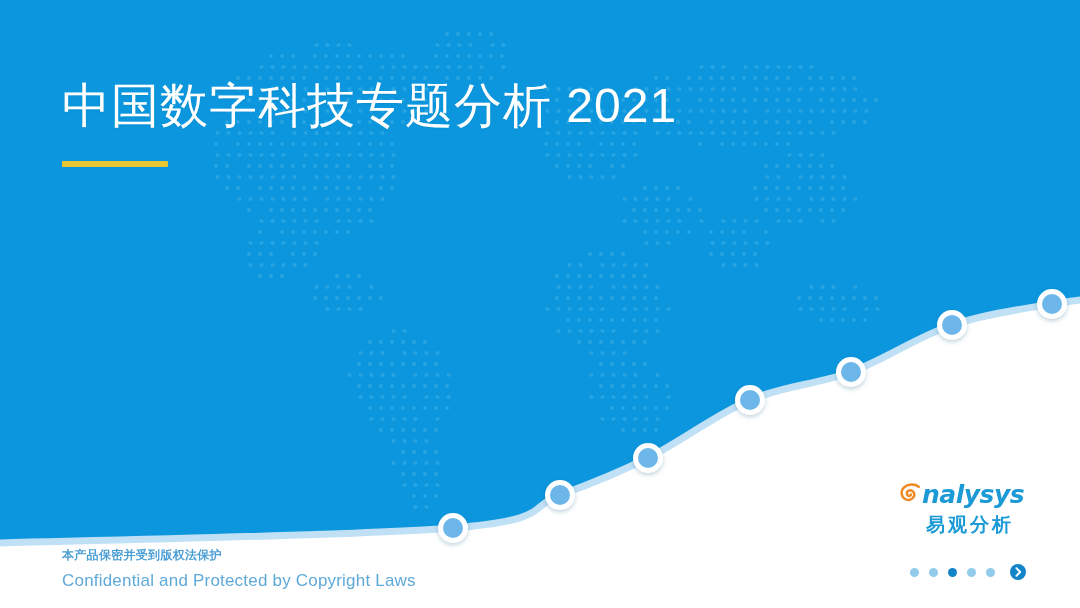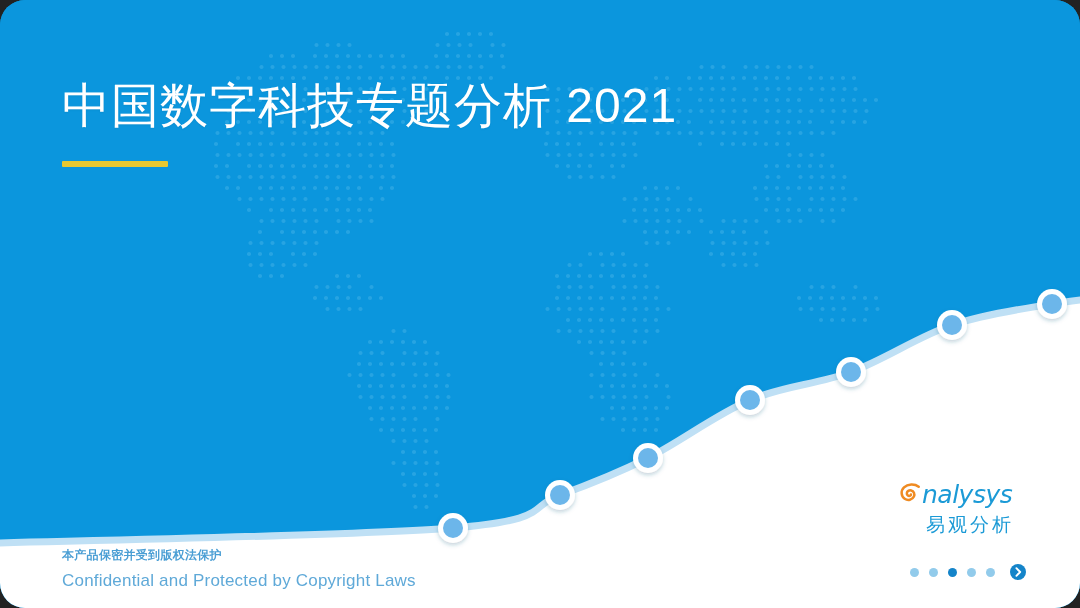--- a/index.html
+++ b/index.html
@@ -7,21 +7,20 @@
     padding: 0;
     background: #222;
   }
   #slide {
     position: relative;
     width: 1080px;
     height: 608px;
     overflow: hidden;
     background: #0b96dd;
     font-family: "Liberation Sans", "DejaVu Sans", sans-serif;
-    border-radius: 25px;
     -webkit-font-smoothing: antialiased;
   }
 
   
   #bg-blue {
     position: absolute;
     inset: 0;
     background: #0b96dd;
   }
   #map-layer, #chart-layer {
@@ -96,30 +95,30 @@
   }
   .logo-swoosh {
     width: 26px;
     height: 26px;
     flex: 0 0 auto;
     margin-right: -2px;
   }
   .logo-text {
     color: #1b9ad6;
     font-size: 25px;
-    font-weight: 400;
+    font-weight: 700;
     font-style: italic;
     letter-spacing: -0.5px;
     line-height: 1;
     font-family: "DejaVu Sans", sans-serif;
   }
   .logo-cn {
     color: #1b9ad6;
     font-size: 19px;
-    font-weight: 400;
+    font-weight: 700;
     letter-spacing: 3px;
     margin-top: 2px;
     text-align: center;
     padding-left: 14px;
   }
 
   
   .pager {
     position: absolute;
     left: 910px;

